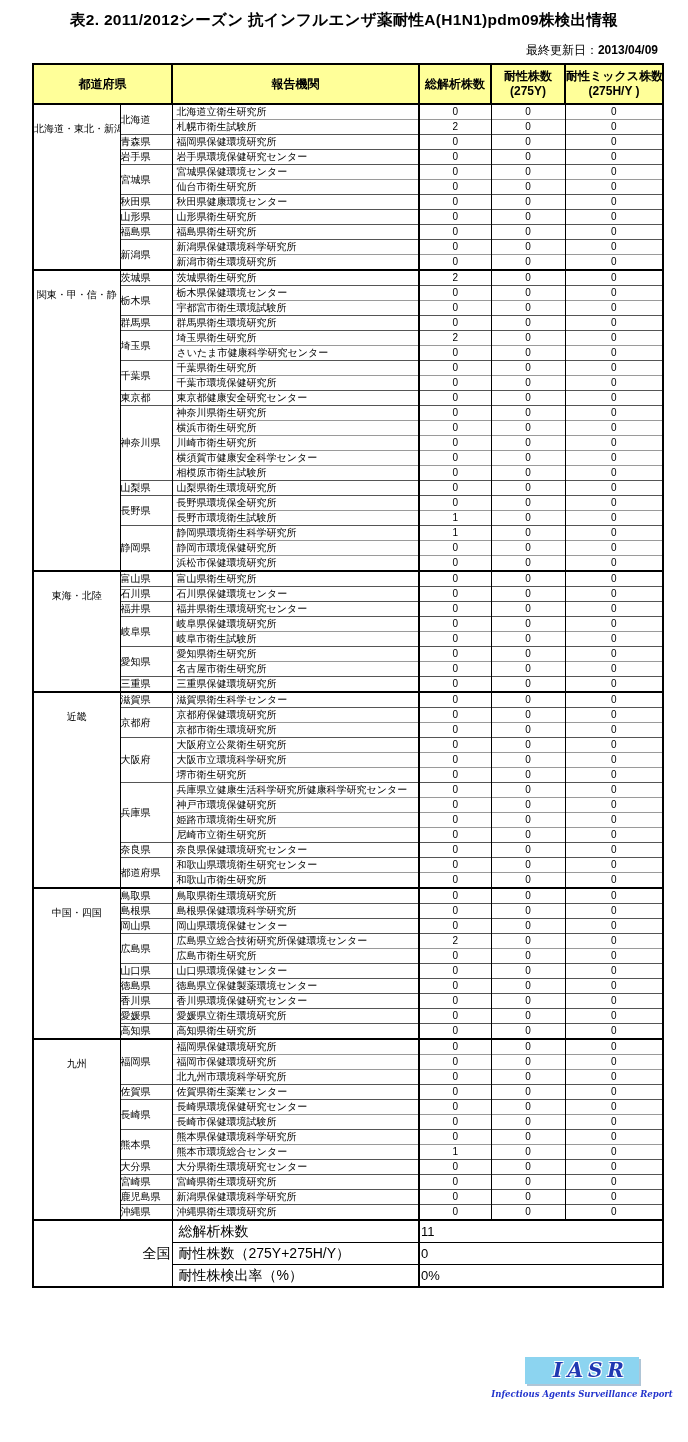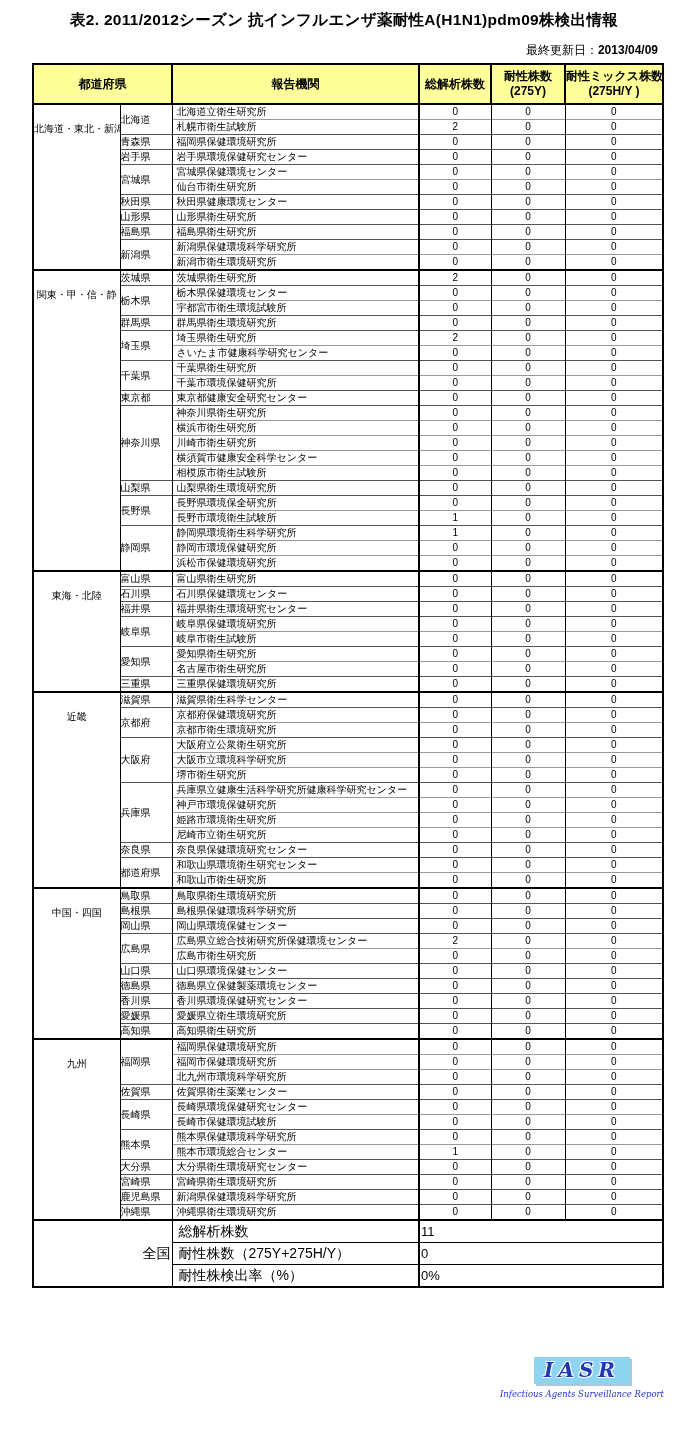--- a/index.html
+++ b/index.html
@@ -106,37 +106,37 @@
   .logo-wrap {
     position: absolute;
     top: 1357px;
     left: 482px;
     width: 200px;
     text-align: center;
   }
   .logo-box {
     display: inline-block;
     background: var(--logo-bg);
-    padding: 1px 10px 2px 10px;
+    padding: 1px 10px 2px 28px;
     box-shadow: 2px 2px 0 rgba(110,150,180,0.55);
   }
   .logo-text {
     font-family: "DejaVu Serif", "Liberation Serif", serif;
     font-style: italic;
     font-weight: bold;
     font-size: 20px;
     letter-spacing: 5px;
     color: var(--logo-text);
     text-shadow: 1px 1px 0 #ffffff, -1px 1px 0 #ffffff, 1px -1px 0 #ffffff, -1px -1px 0 #ffffff;
   }
   .logo-sub {
     margin-top: 5px;
     font-family: "DejaVu Serif", "Liberation Serif", serif;
     font-style: italic;
-    font-weight: normal;
+    font-weight: bold;
     font-size: 8.5px;
     color: var(--logo-sub);
     white-space: nowrap;
   }
 </style>
 </head>
 <body>
 
 <div class="page-title">表2. 2011/2012シーズン 抗インフルエンザ薬耐性A(H1N1)pdm09株検出情報</div>
 

